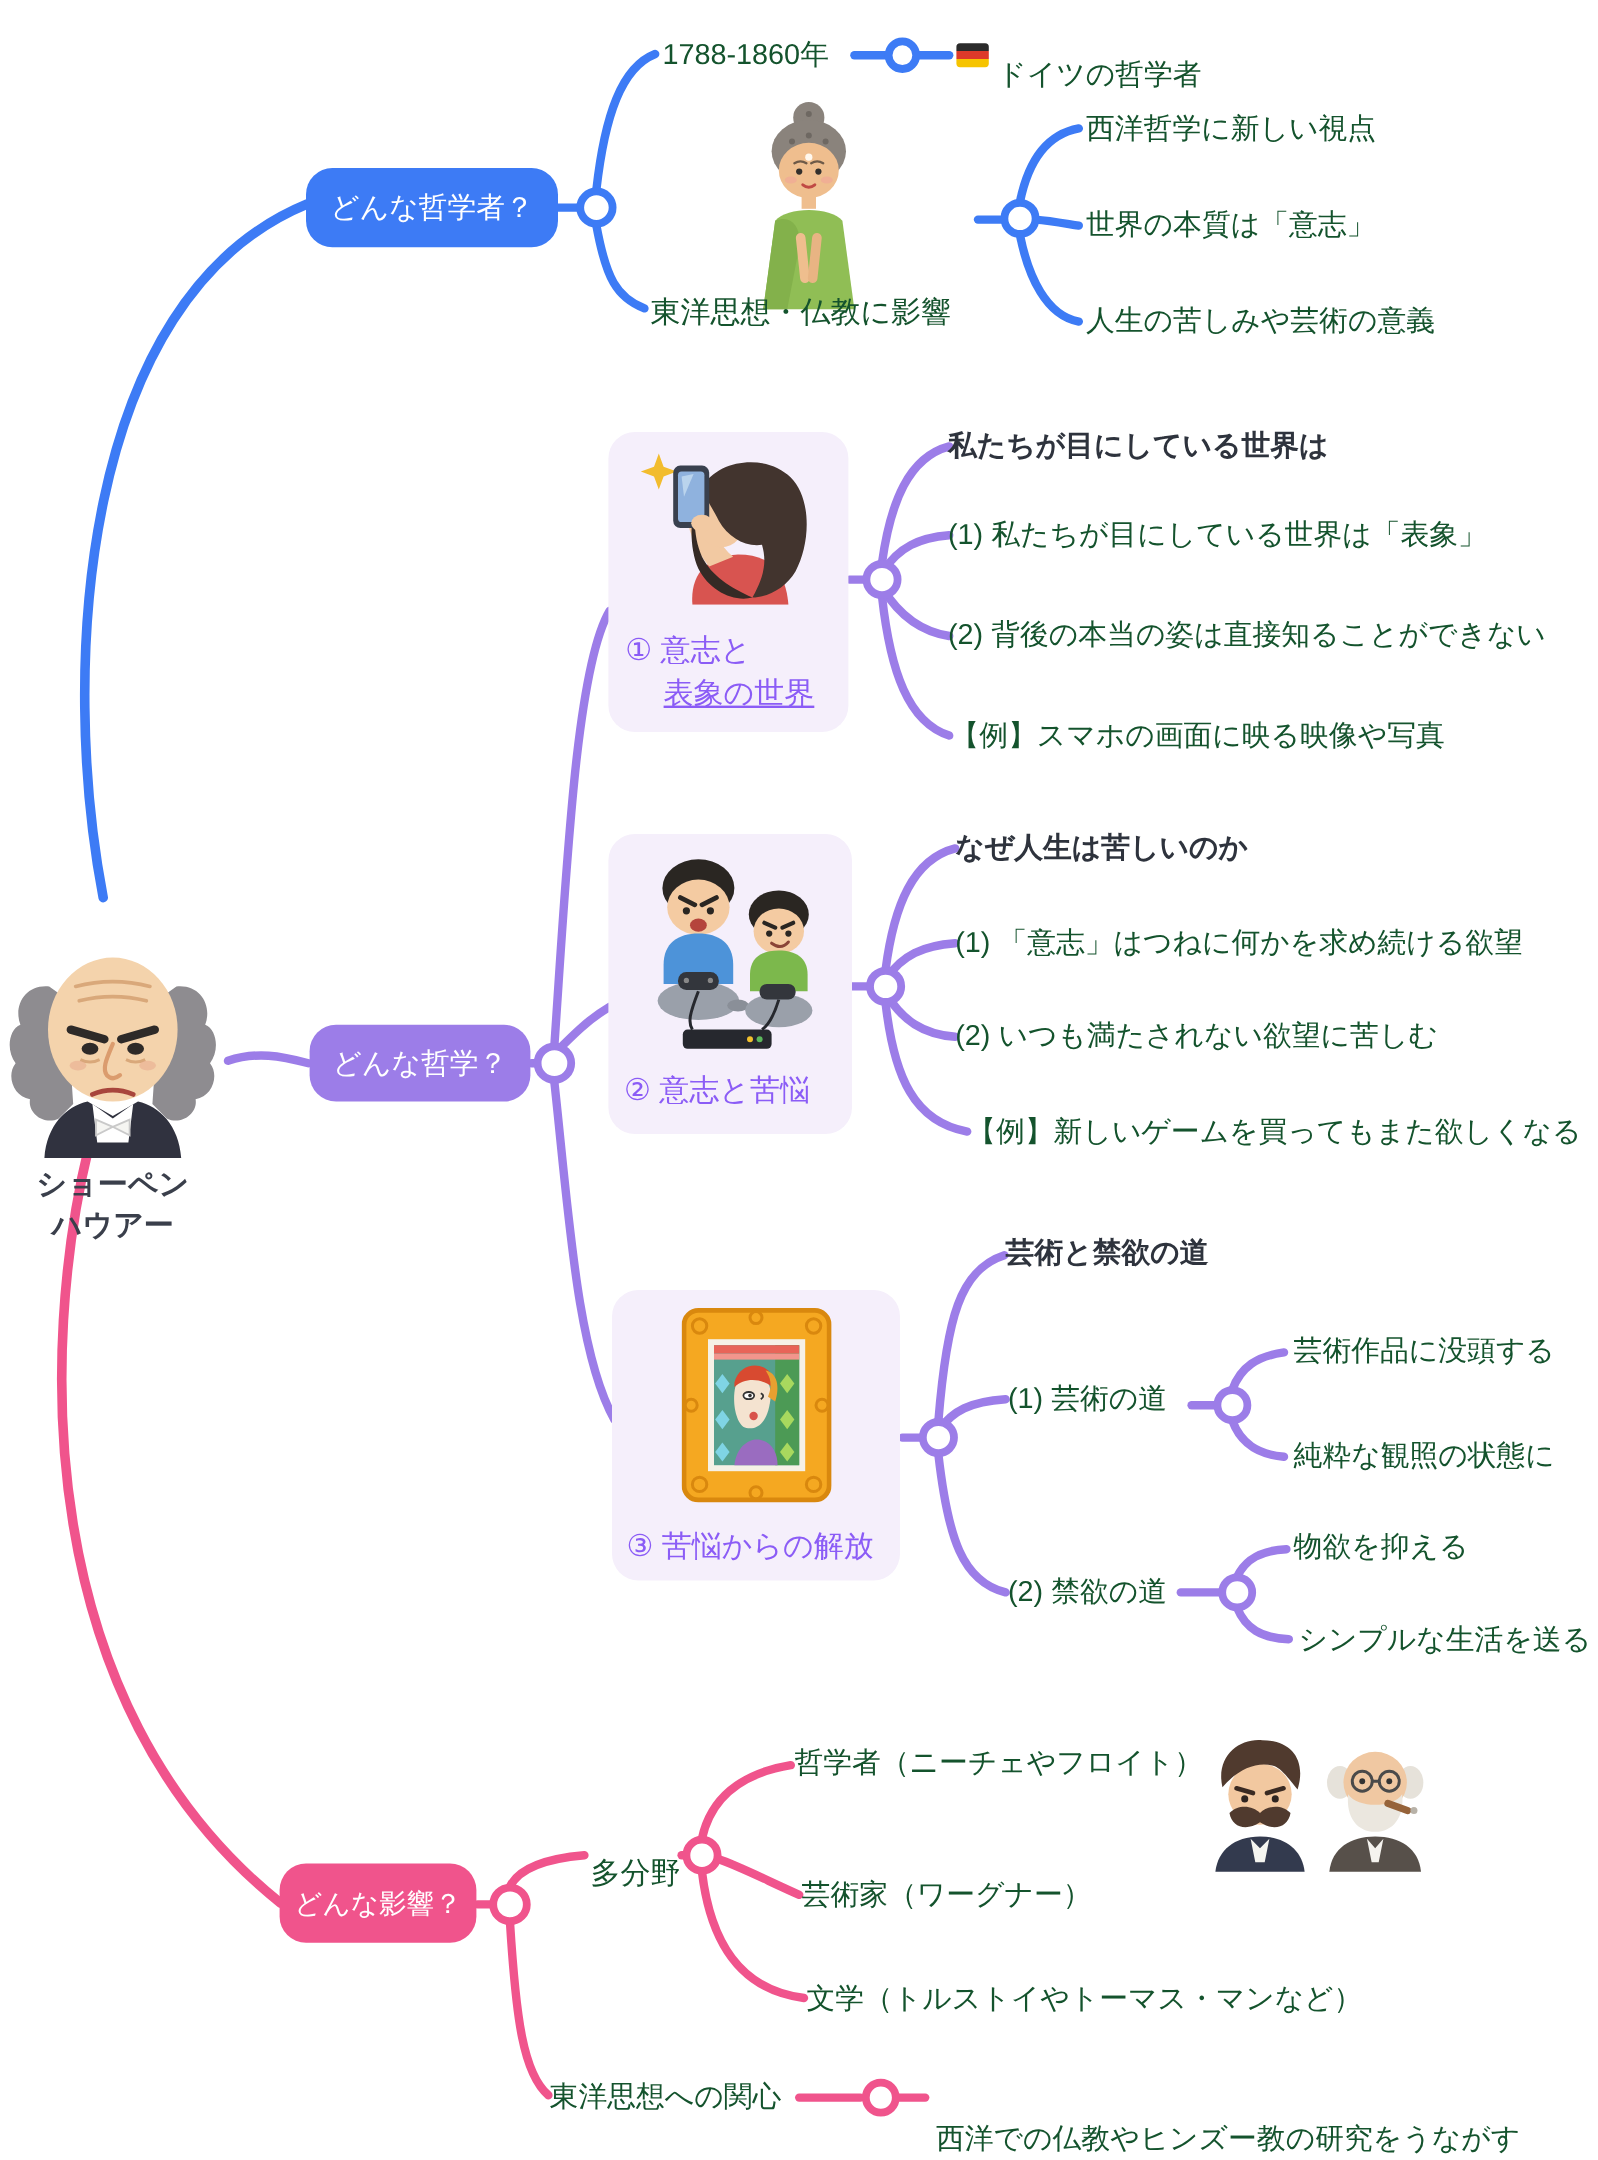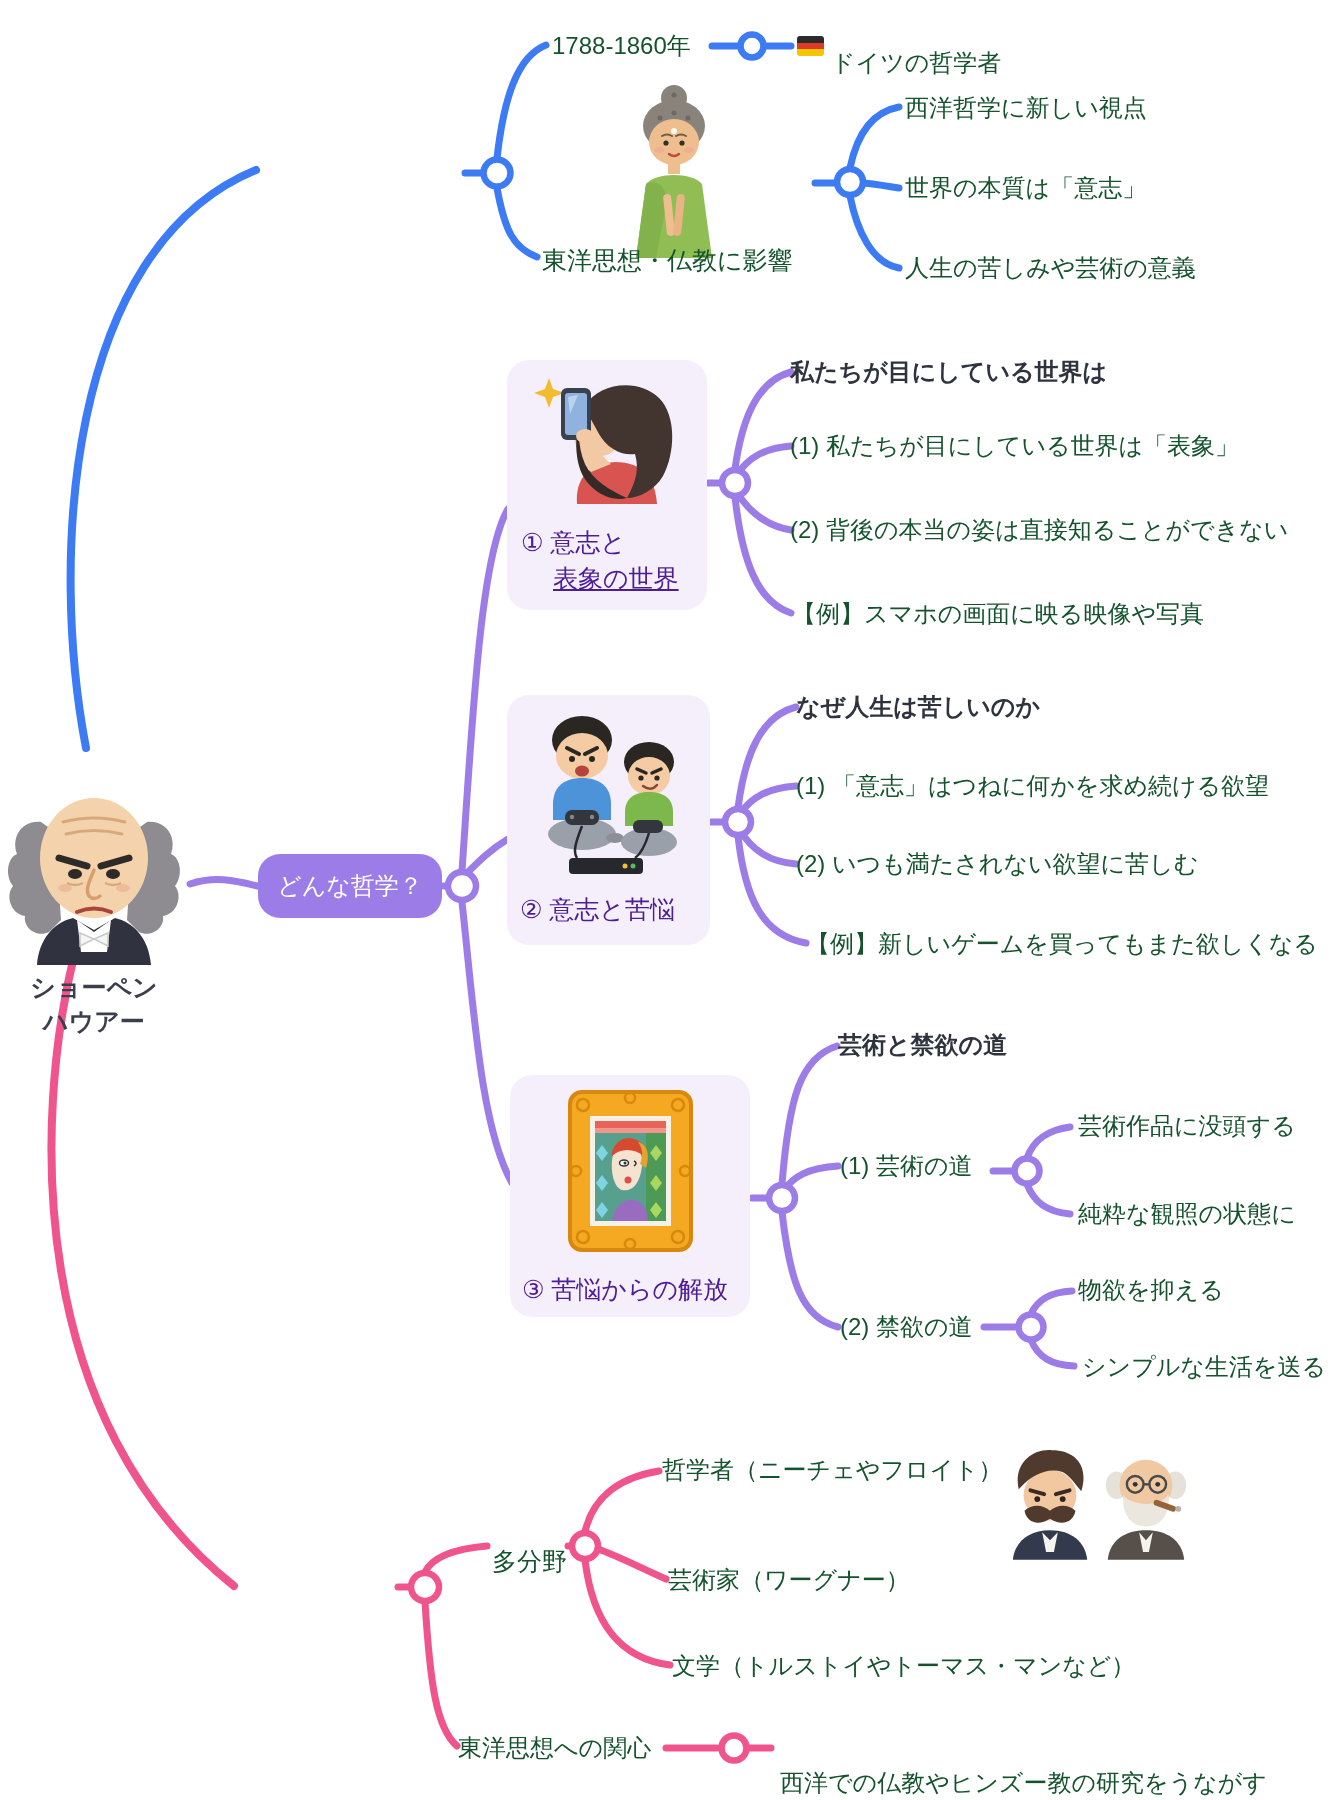--- a/index.html
+++ b/index.html
@@ -8,21 +8,21 @@
     font-family:"Liberation Sans","DejaVu Sans",sans-serif;
   }
   .wires{position:absolute;left:0;top:0;z-index:0;}
   .t{position:absolute;z-index:2;font-size:24px;font-weight:500;color:#14532d;white-space:nowrap;line-height:1.15;}
   .t.b{font-weight:700;color:#2E333D;}
   .btn{
     position:absolute;z-index:2;display:flex;align-items:center;justify-content:center;
     color:#ffffff;font-size:24px;font-weight:500;border-radius:22px;white-space:nowrap;
   }
   .card{position:absolute;z-index:1;background:#F5EFFB;border-radius:22px;}
-  .card-label{position:absolute;z-index:2;font-size:25px;font-weight:500;color:#4c1d95;white-space:nowrap;line-height:1.15;}
+  .card-label{position:absolute;z-index:2;font-size:25px;font-weight:500;color:#8b5cf6;white-space:nowrap;line-height:1.15;}
   .illus{position:absolute;z-index:2;}
   .root-label{
     position:absolute;z-index:2;width:182px;text-align:center;
     font-size:25px;font-weight:700;color:#3A3F4B;line-height:1.36;
   }
   .flag{
     position:absolute;z-index:2;width:27px;height:20px;border-radius:3px;overflow:hidden;
     background:linear-gradient(to bottom,#2b2b2b 0 33%,#dd3a2a 33% 66%,#f6c400 66% 100%);
   }
 </style>
@@ -127,20 +127,23 @@
       <path d="M74 150 L91 162 L108 150 L104 182 L78 182 Z" fill="#FFFFFF"></path>
       <path d="M77 163 L91 169 L77 176 Z" fill="#F5F5F2" stroke="#C9C9C9" stroke-width="1.5"></path>
       <path d="M105 163 L91 169 L105 176 Z" fill="#F5F5F2" stroke="#C9C9C9" stroke-width="1.5"></path>
     </svg>
   </div>
   <div class="root-label" style="left:3px;top:970px;">
     <div>ショーペン</div>
     <div>ハウアー</div>
   </div>
 
+  <div class="btn" style="left:255px;top:140px;width:210px;height:66px;background:#3D7BF5;">
+    <span>どんな哲学者？</span>
+  </div>
 
   <div class="t" style="left:552px;top:32px;">1788-1860年</div>
   <span class="flag" style="left:797px;top:36px;"></span>
   <div class="t" style="left:831px;top:33px;margin-top:16px;">ドイツの哲学者</div>
 
   <div class="illus" style="left:626px;top:82px;">
     <svg width="96" height="176" viewBox="0 0 96 176">
       <circle cx="48" cy="16" r="13" fill="#8A837C"></circle>
       <ellipse cx="48" cy="44" rx="31" ry="26" fill="#8A837C"></ellipse>
       <circle cx="34" cy="36" r="2.5" fill="#6E6862"></circle>
@@ -274,20 +277,23 @@
   <div class="card-label" style="left:522px;top:1275px;">③ 苦悩からの解放</div>
 
   <div class="t b" style="left:838px;top:1031px;">芸術と禁欲の道</div>
   <div class="t" style="left:840px;top:1152px;">(1) 芸術の道</div>
   <div class="t" style="left:1078px;top:1112px;">芸術作品に没頭する</div>
   <div class="t" style="left:1078px;top:1200px;">純粋な観照の状態に</div>
   <div class="t" style="left:840px;top:1313px;">(2) 禁欲の道</div>
   <div class="t" style="left:1078px;top:1276px;">物欲を抑える</div>
   <div class="t" style="left:1082px;top:1353px;">シンプルな生活を送る</div>
 
+  <div class="btn" style="left:233px;top:1553px;width:164px;height:66px;background:#F0548C;font-size:23px;">
+    <span>どんな影響？</span>
+  </div>
 
   <div class="t" style="left:492px;top:1532px;font-size:25px;margin-top:15px;">多分野</div>
 
   <div class="t" style="left:662px;top:1456px;">哲学者（ニーチェやフロイト）</div>
   <div class="t" style="left:668px;top:1566px;">芸術家（ワーグナー）</div>
   <div class="t" style="left:672px;top:1652px;">文学（トルストイやトーマス・マンなど）</div>
 
   <div class="illus" style="left:1005px;top:1444px;">
     <svg width="90" height="116" viewBox="0 0 92 118">
       <ellipse cx="46" cy="52" rx="27" ry="26" fill="#F2C8A0"></ellipse>

